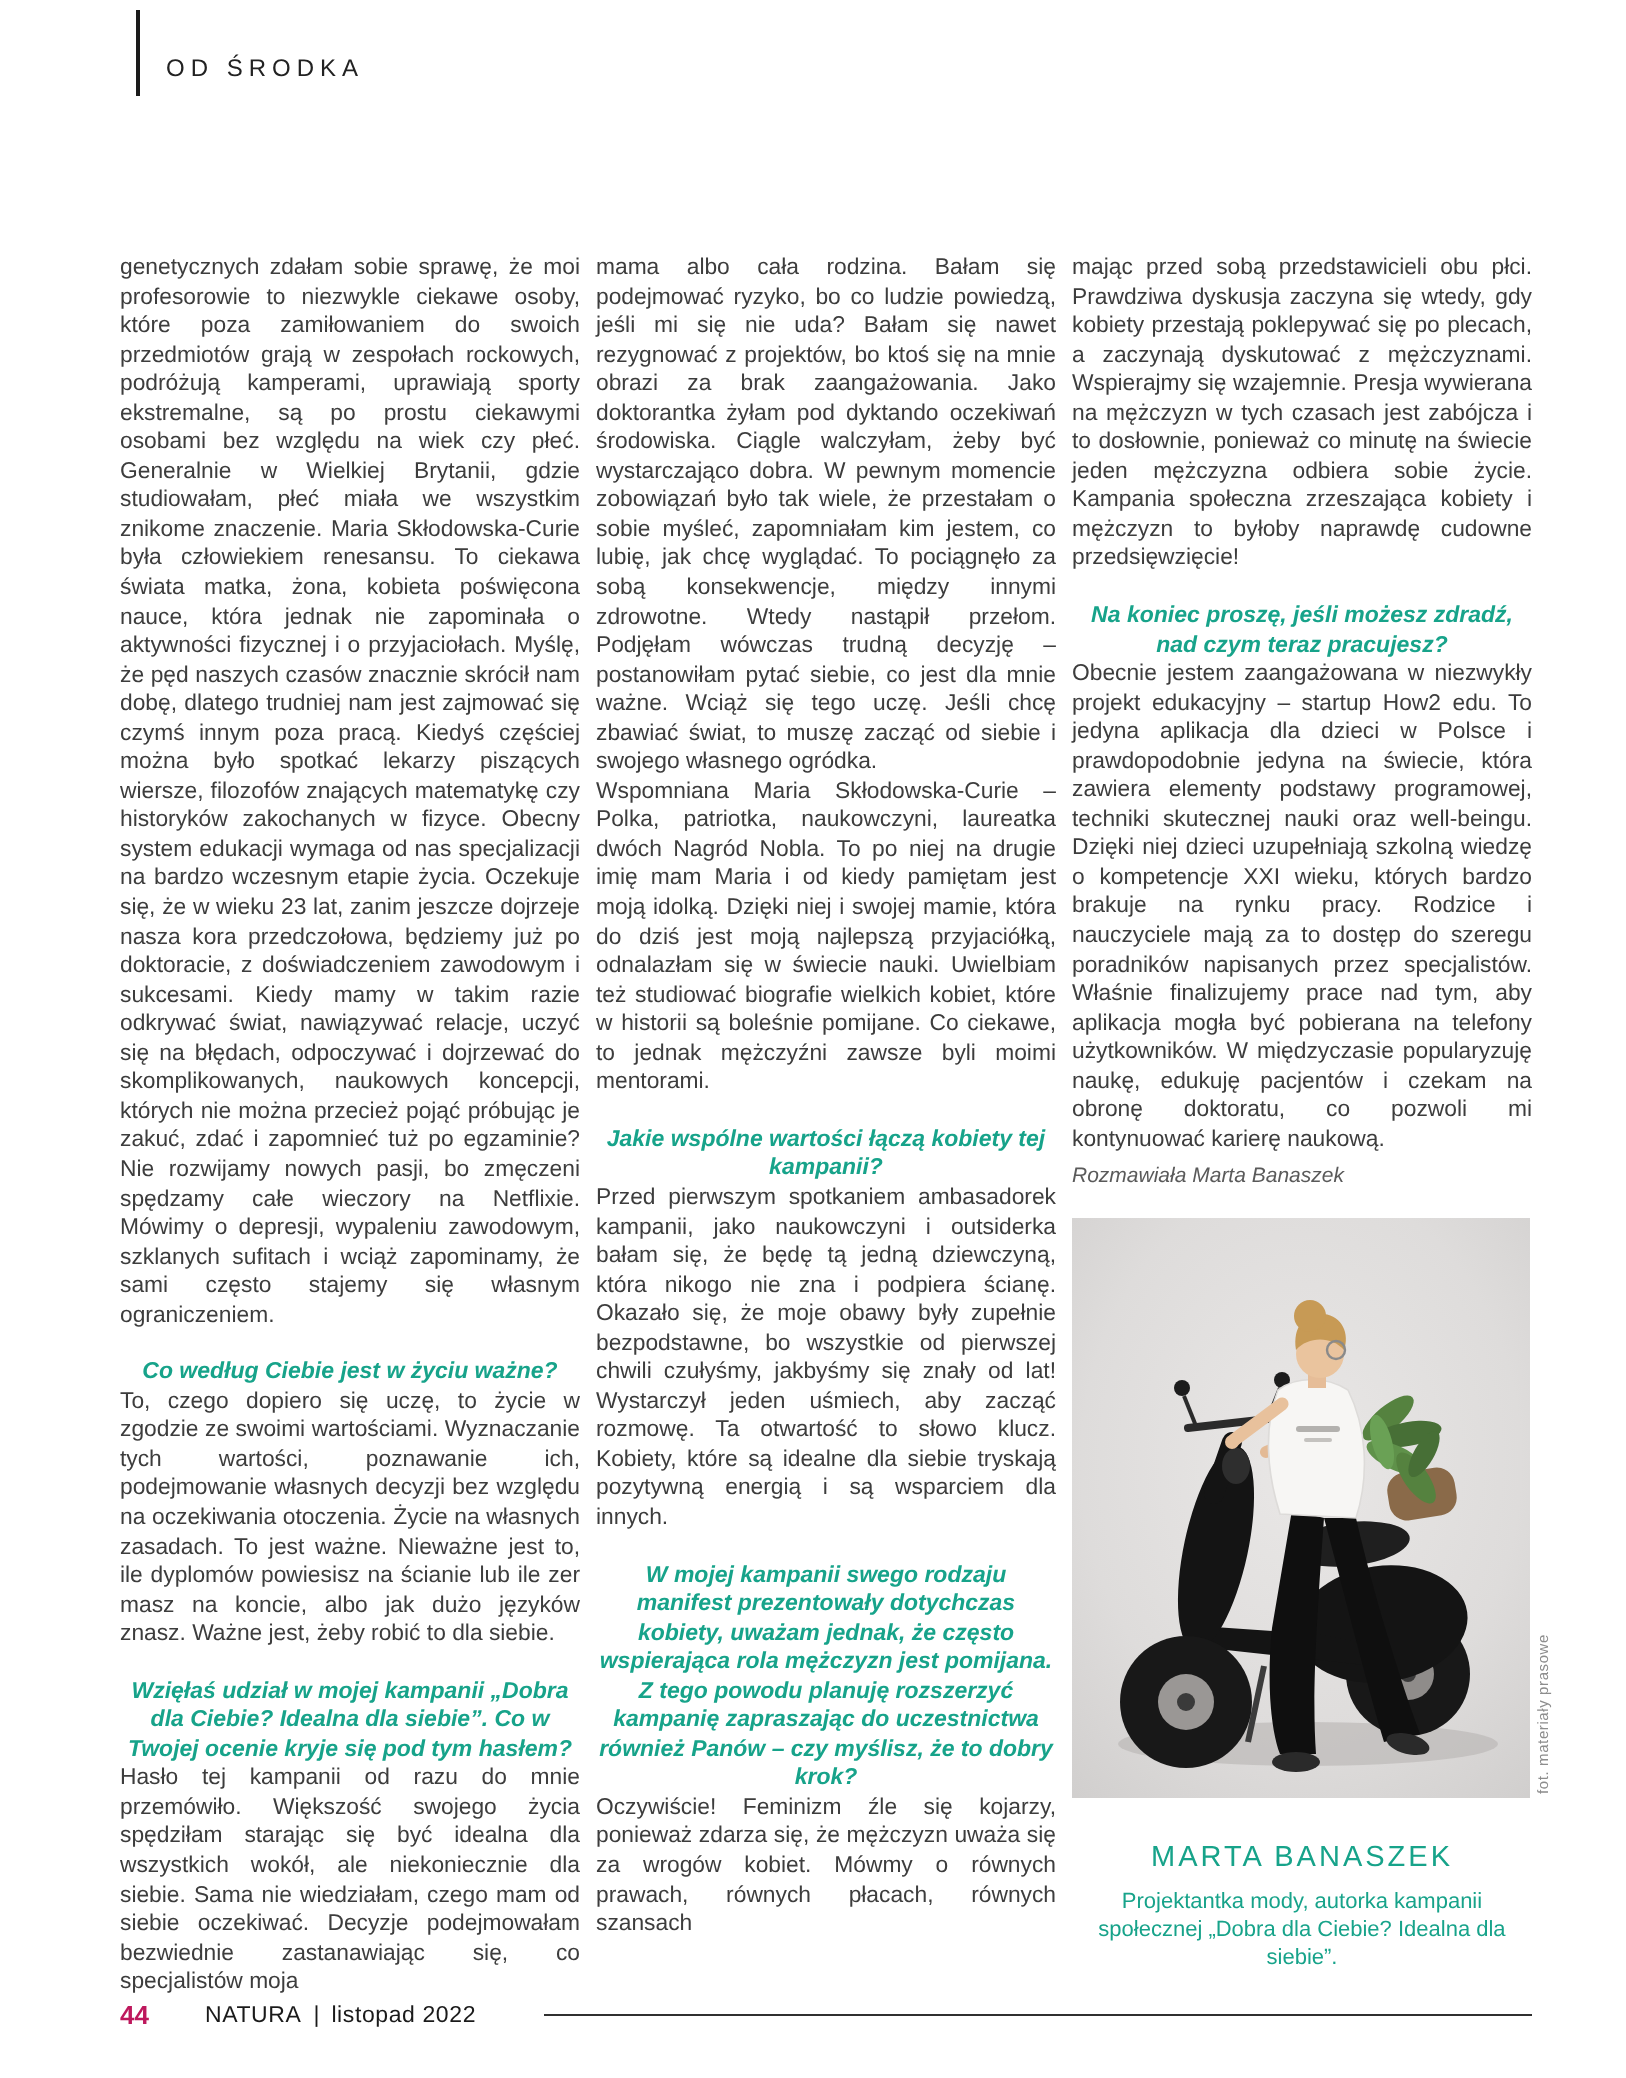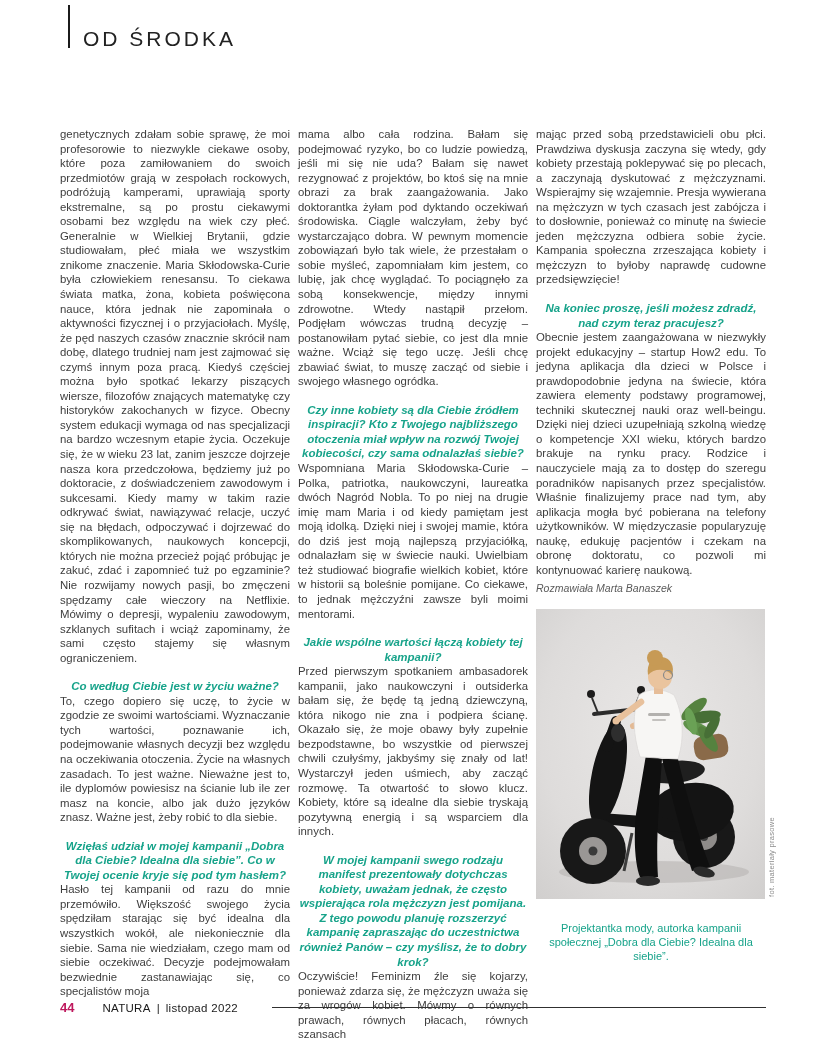--- a/index.html
+++ b/index.html
@@ -5,21 +5,21 @@
   :root { --accent:#17a38a; }
   * { box-sizing:border-box; }
   html,body { margin:0; padding:0; }
   body {
     width:813px; height:1039px; position:relative; background:#ffffff;
     font-family:"Liberation Sans", sans-serif; color:#3d3d3d; overflow:hidden;
   }
 
   
   .kicker-bar { position:absolute; left:68px; top:5px; width:2px; height:43px; background:#1b1b1b; }
-  .kicker { position:absolute; left:83px; top:27px; font-size:21px; letter-spacing:3px; color:#222; font-weight:400; }
+  .kicker { position:absolute; left:83px; top:27px; font-size:12px; letter-spacing:3px; color:#222; font-weight:400; }
 
   
   .columns { position:absolute; left:60px; top:127px; width:706px; display:flex; gap:8px; }
   .col { width:230px; flex:0 0 230px; }
   p.body { margin:0; font-size:11.4px; line-height:14.55px; text-align:justify; color:#3d3d3d; }
   h3.q { margin:14px 0 0 0; font-size:11.5px; line-height:14.55px; color:var(--accent); font-weight:700; text-align:center;font-style:italic; }
   p.byline { margin:5px 0 4px 0; font-size:10.5px; font-style:italic; color:#5a5a5a; }
 
   
   .photo-wrap { position:relative; margin-top:15px; width:229px; height:290px; }
@@ -54,21 +54,20 @@
   <div class="col">
     <p class="body">genetycznych zdałam sobie sprawę, że moi profesorowie to niezwykle ciekawe osoby, które poza zamiłowaniem do swoich przedmiotów grają w zespołach rockowych, podróżują kamperami, uprawiają sporty ekstremalne, są po prostu ciekawymi osobami bez względu na wiek czy płeć. Generalnie w Wielkiej Brytanii, gdzie studiowałam, płeć miała we wszystkim znikome znaczenie. Maria Skłodowska-Curie była człowiekiem renesansu. To ciekawa świata matka, żona, kobieta poświęcona nauce, która jednak nie zapominała o aktywności fizycznej i o przyjaciołach. Myślę, że pęd naszych czasów znacznie skrócił nam dobę, dlatego trudniej nam jest zajmować się czymś innym poza pracą. Kiedyś częściej można było spotkać lekarzy piszących wiersze, filozofów znających matematykę czy historyków zakochanych w fizyce. Obecny system edukacji wymaga od nas specjalizacji na bardzo wczesnym etapie życia. Oczekuje się, że w wieku 23 lat, zanim jeszcze dojrzeje nasza kora przedczołowa, będziemy już po doktoracie, z doświadczeniem zawodowym i sukcesami. Kiedy mamy w takim razie odkrywać świat, nawiązywać relacje, uczyć się na błędach, odpoczywać i dojrzewać do skomplikowanych, naukowych koncepcji, których nie można przecież pojąć próbując je zakuć, zdać i zapomnieć tuż po egzaminie? Nie rozwijamy nowych pasji, bo zmęczeni spędzamy całe wieczory na Netflixie. Mówimy o depresji, wypaleniu zawodowym, szklanych sufitach i wciąż zapominamy, że sami często stajemy się własnym ograniczeniem.</p>
     <h3 class="q">Co według Ciebie jest w życiu ważne?</h3>
     <p class="body">To, czego dopiero się uczę, to życie w zgodzie ze swoimi wartościami. Wyznaczanie tych wartości, poznawanie ich, podejmowanie własnych decyzji bez względu na oczekiwania otoczenia. Życie na własnych zasadach. To jest ważne. Nieważne jest to, ile dyplomów powiesisz na ścianie lub ile zer masz na koncie, albo jak dużo języków znasz. Ważne jest, żeby robić to dla siebie.</p>
     <h3 class="q">Wzięłaś udział w mojej kampanii „Dobra dla Ciebie? Idealna dla siebie”. Co w Twojej ocenie kryje się pod tym hasłem?</h3>
     <p class="body">Hasło tej kampanii od razu do mnie przemówiło. Większość swojego życia spędziłam starając się być idealna dla wszystkich wokół, ale niekoniecznie dla siebie. Sama nie wiedziałam, czego mam od siebie oczekiwać. Decyzje podejmowałam bezwiednie zastanawiając się, co specjalistów moja</p>
   </div>
 
   <div class="col">
     <p class="body">mama albo cała rodzina. Bałam się podejmować ryzyko, bo co ludzie powiedzą, jeśli mi się nie uda? Bałam się nawet rezygnować z projektów, bo ktoś się na mnie obrazi za brak zaangażowania. Jako doktorantka żyłam pod dyktando oczekiwań środowiska. Ciągle walczyłam, żeby być wystarczająco dobra. W pewnym momencie zobowiązań było tak wiele, że przestałam o sobie myśleć, zapomniałam kim jestem, co lubię, jak chcę wyglądać. To pociągnęło za sobą konsekwencje, między innymi zdrowotne. Wtedy nastąpił przełom. Podjęłam wówczas trudną decyzję – postanowiłam pytać siebie, co jest dla mnie ważne. Wciąż się tego uczę. Jeśli chcę zbawiać świat, to muszę zacząć od siebie i swojego własnego ogródka.</p>
-    <h3 class="q">Czy inne kobiety są dla Ciebie źródłem inspiracji? Kto z Twojego najbliższego otoczenia miał wpływ na rozwój Twojej kobiecości, czy sama odnalazłaś siebie?</h3>
     <p class="body">Wspomniana Maria Skłodowska-Curie – Polka, patriotka, naukowczyni, laureatka dwóch Nagród Nobla. To po niej na drugie imię mam Maria i od kiedy pamiętam jest moją idolką. Dzięki niej i swojej mamie, która do dziś jest moją najlepszą przyjaciółką, odnalazłam się w świecie nauki. Uwielbiam też studiować biografie wielkich kobiet, które w historii są boleśnie pomijane. Co ciekawe, to jednak mężczyźni zawsze byli moimi mentorami.</p>
     <h3 class="q">Jakie wspólne wartości łączą kobiety tej kampanii?</h3>
     <p class="body">Przed pierwszym spotkaniem ambasadorek kampanii, jako naukowczyni i outsiderka bałam się, że będę tą jedną dziewczyną, która nikogo nie zna i podpiera ścianę. Okazało się, że moje obawy były zupełnie bezpodstawne, bo wszystkie od pierwszej chwili czułyśmy, jakbyśmy się znały od lat! Wystarczył jeden uśmiech, aby zacząć rozmowę. Ta otwartość to słowo klucz. Kobiety, które są idealne dla siebie tryskają pozytywną energią i są wsparciem dla innych.</p>
     <h3 class="q">W mojej kampanii swego rodzaju manifest prezentowały dotychczas kobiety, uważam jednak, że często wspierająca rola mężczyzn jest pomijana. Z tego powodu planuję rozszerzyć kampanię zapraszając do uczestnictwa również Panów – czy myślisz, że to dobry krok?</h3>
     <p class="body">Oczywiście! Feminizm źle się kojarzy, ponieważ zdarza się, że mężczyzn uważa się za wrogów kobiet. Mówmy o równych prawach, równych płacach, równych szansach</p>
   </div>
 
   <div class="col">
     <p class="body">mając przed sobą przedstawicieli obu płci. Prawdziwa dyskusja zaczyna się wtedy, gdy kobiety przestają poklepywać się po plecach, a zaczynają dyskutować z mężczyznami. Wspierajmy się wzajemnie. Presja wywierana na mężczyzn w tych czasach jest zabójcza i to dosłownie, ponieważ co minutę na świecie jeden mężczyzna odbiera sobie życie. Kampania społeczna zrzeszająca kobiety i mężczyzn to byłoby naprawdę cudowne przedsięwzięcie!</p>
     <h3 class="q">Na koniec proszę, jeśli możesz zdradź, nad czym teraz pracujesz?</h3>
@@ -144,20 +143,21 @@
           <circle cx="124" cy="68" r="12" fill="#eac49e"></circle>
           <path d="M112,66 C110,53 118,47 126,48 C135,49 139,58 136,66 C130,59 118,59 112,66 Z" fill="#c79a55"></path>
           <circle cx="119" cy="49" r="8" fill="#c79a55"></circle>
           <circle cx="132" cy="66" r="4.5" fill="none" stroke="#8a8a8a" stroke-width="1.2"></circle>
         </g>
       </svg>
       <div class="credit">fot. materiały prasowe</div>
     </div>
 
     <div class="caption">
+      <div class="caption-name">MARTA BANASZEK</div>
       <div class="caption-desc">Projektantka mody, autorka kampanii społecznej „Dobra dla Ciebie? Idealna dla siebie”.</div>
     </div>
   </div>
 </div>
 
 <div class="footer">
   <span class="page-num">44</span>
   <span class="footer-mag">NATURA</span>
   <span class="footer-sep">|</span>
   <span class="footer-issue">listopad 2022</span>

